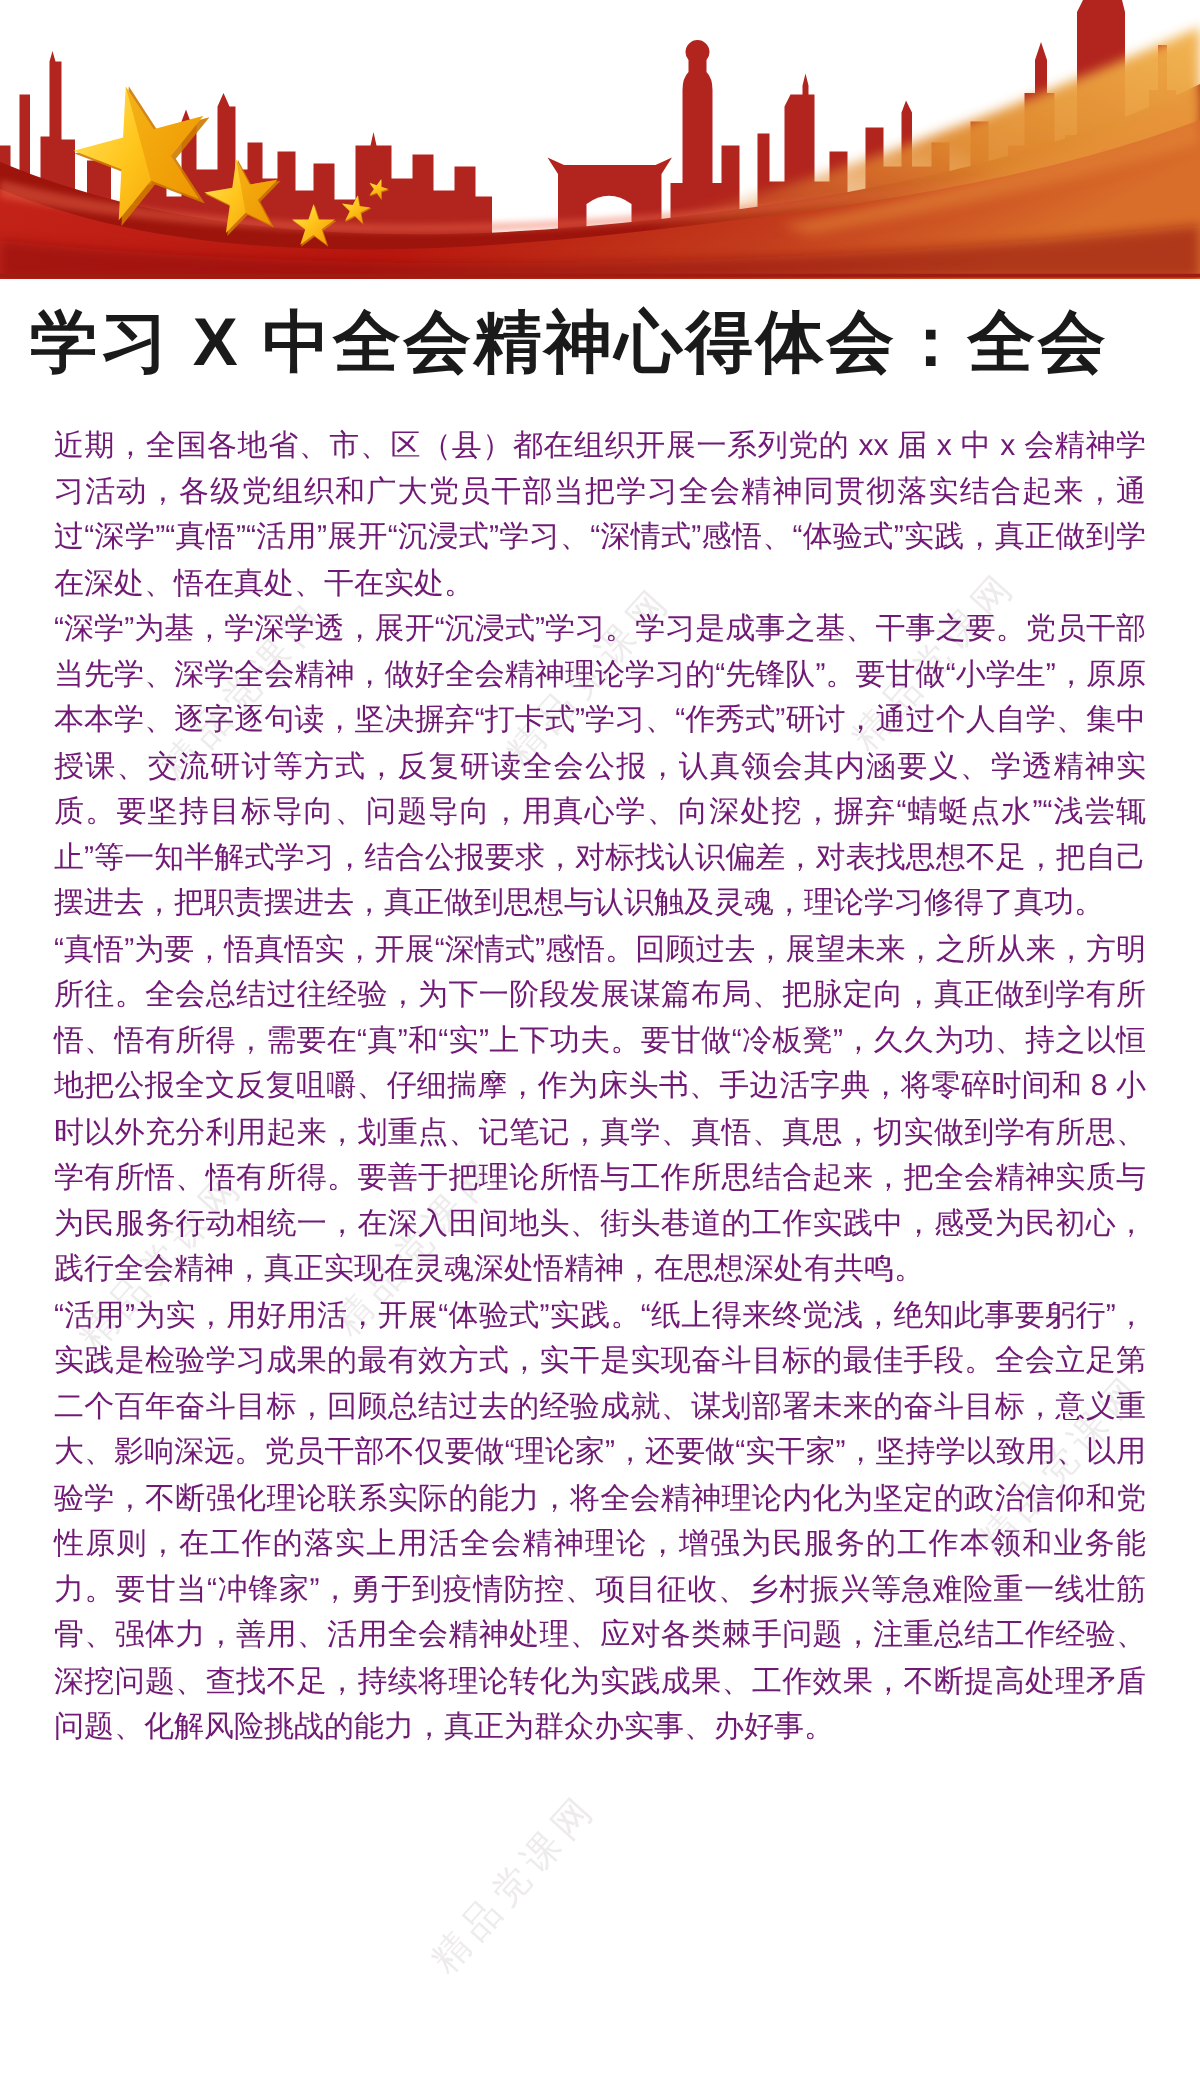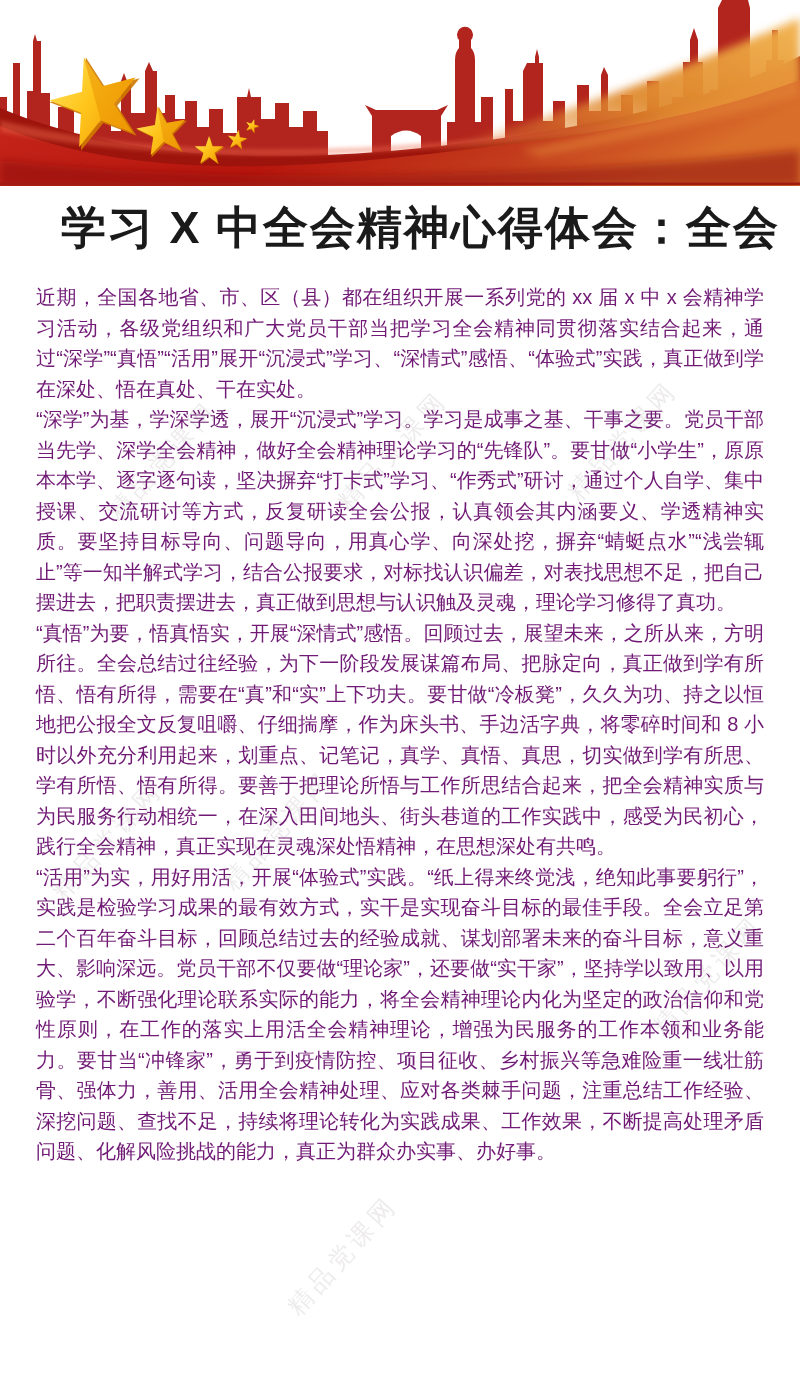--- a/index.html
+++ b/index.html
@@ -15,21 +15,21 @@
   }
   .banner{
     position:absolute;
     top:0;left:0;
     width:800px;height:186px;
     line-height:0;
   }
   .title{
     position:relative;
     margin:188px 20px 0;
-    text-align:right;
+    text-align:left;
     font-size:45px;
     font-weight:700;
     line-height:80px;
     letter-spacing:2px;
     color:#1a1a1a;
   }
   .title span{display:block;}
   .content{
     position:relative;
     margin:14px 36px 0;

